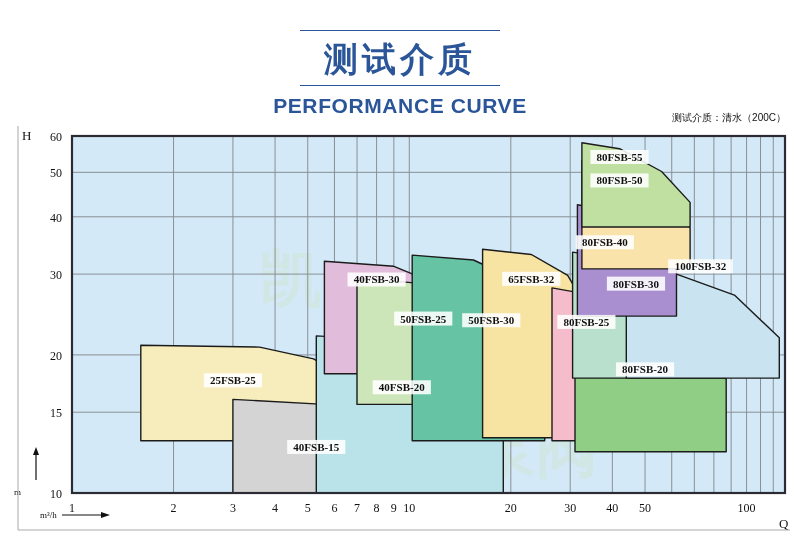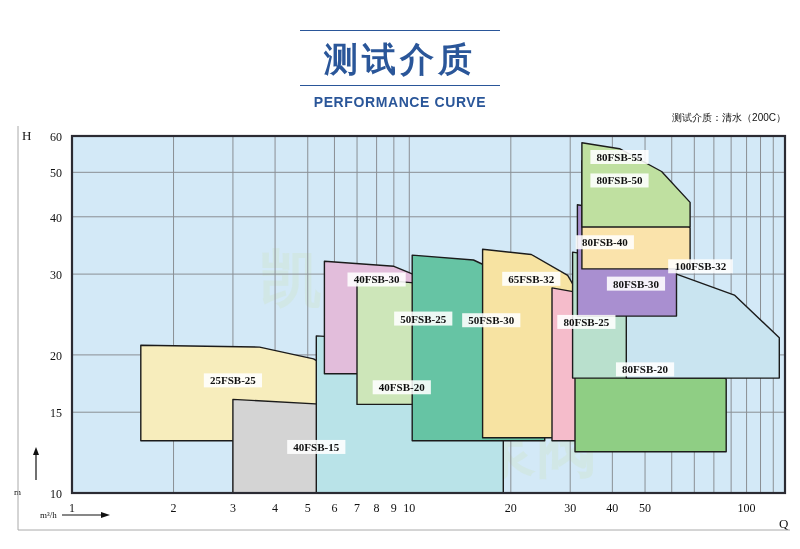--- a/index.html
+++ b/index.html
@@ -39,21 +39,21 @@
     font-family: "Liberation Sans", sans-serif;
     font-size: 34px;
     font-weight: 600;
     color: #2a5699;
     letter-spacing: 4px;
     line-height: 46px;
     margin: 5px 0 3px 0;
   }
   .title-en {
     font-family: "Liberation Sans", sans-serif;
-    font-size: 14px;
+    font-size: 21px;
     font-weight: 600;
     color: #2a5699;
     letter-spacing: 0.6px;
     margin-top: 8px;
   }
   .note {
     position: absolute;
     right: 14px;
     top: 111px;
     font-family: "Liberation Sans", sans-serif;

